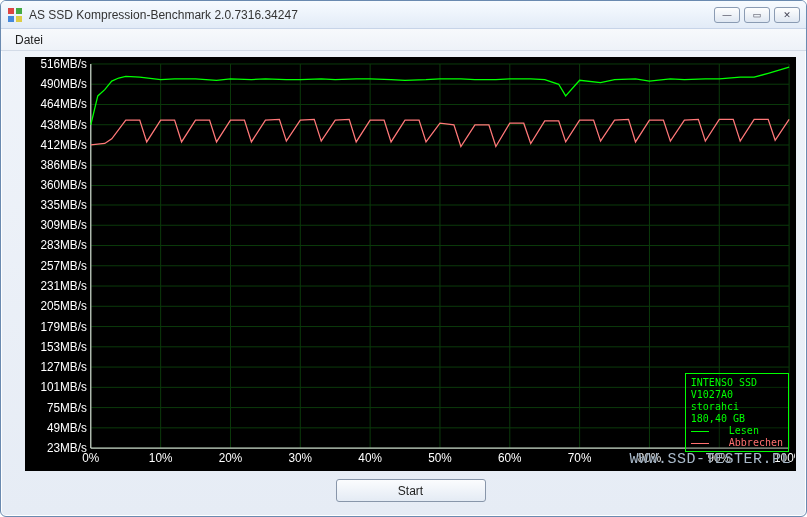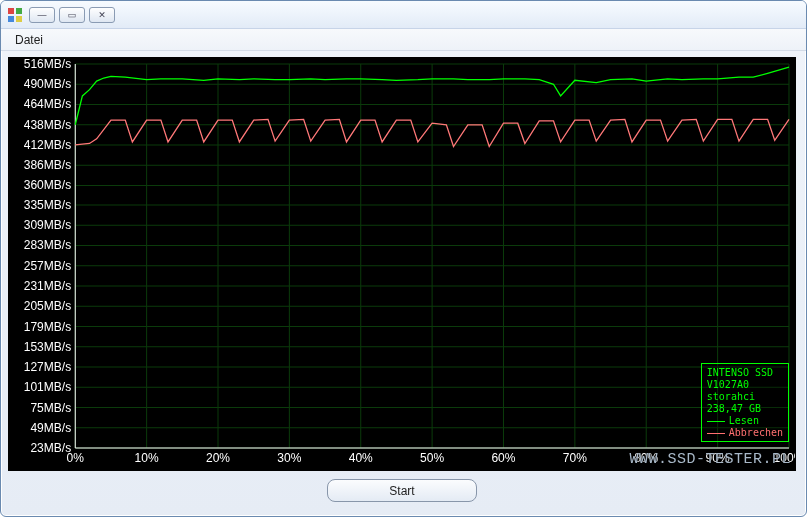--- a/index.html
+++ b/index.html
@@ -7,34 +7,34 @@
   .window { width: 807px; height: 517px; background: linear-gradient(#f0f4fa, #e6ecf5); border: 1px solid #6a8ab0; border-radius: 6px; box-shadow: 0 0 0 1px #fff inset; position: relative; overflow: hidden; }
   .titlebar { height: 28px; display: flex; align-items: center; padding: 0 6px; background: linear-gradient(#f7fbff, #e2ebf7); border-bottom: 1px solid #c7d4e8; }
   .app-icon { width: 16px; height: 16px; margin-right: 6px; }
   .title-text { flex: 1; font-size: 12px; color: #333; }
   .win-btns { display: flex; gap: 4px; }
   .win-btn { width: 26px; height: 16px; border: 1px solid #8a9bb3; border-radius: 3px; background: linear-gradient(#fefefe, #dfe7f2); display: flex; align-items: center; justify-content: center; font-size: 9px; color: #445; cursor: default; }
 
   .menubar { height: 22px; padding: 0 8px; display: flex; align-items: center; background: linear-gradient(#f7f9fc, #eef2f8); border-bottom: 1px solid #d3dbe7; }
   .menu-item { padding: 14px 6px; font-size: 12px; color: #222; }
 
-  .content { padding: 6px 10px 10px 7px; }
+  .content { padding: 6px 10px 10px 24px; }
   .chart-wrap { background: #000; border: 1px solid #000; height: 414px; position: relative; overflow: hidden; }
   .chart-svg { width: 100%; height: 100%; display: block; }
 
-  .info-box { position: absolute; bottom: 28px; right: 6px; border: 1px solid #0f0; padding: 3px 5px 2px 5px; font-family: "Consolas", monospace; font-size: 10px; color: #0f0; line-height: 1.2; background: rgba(0,0,0,0.25); }
-  .legend-row { display: flex; align-items: center; gap: 4px; }
+  .info-box { position: absolute; bottom: 18px; right: 6px; border: 1px solid #0f0; padding: 3px 5px 2px 5px; font-family: "Consolas", monospace; font-size: 10px; color: #0f0; line-height: 1.2; background: rgba(0,0,0,0.25); }
+  .legend-row { display: flex; align-items: center; gap: 20px; }
   .legend-swatch { width: 18px; height: 0; border-top: 1px solid currentColor; }
   .lg-green { color: #00ff00; }
   .lg-red { color: #ff7070; }
 
   .watermark { position: absolute; right: 4px; bottom: 2px; font-family: "Courier New", monospace; font-size: 15px; color: #a8b8c8; text-shadow: 0 0 2px #000; letter-spacing: 0.5px; }
 
   .button-row { display: flex; justify-content: center; gap: 8px; padding-top: 8px; }
-  .btn { width: 150px; height: 23px; border: 1px solid #8896aa; border-radius: 8px; background: linear-gradient(#fbfcfe, #e4ebf4); font-size: 12px; display: flex; align-items: center; justify-content: center; }
+  .btn { width: 150px; height: 23px; border: 1px solid #8896aa; border-radius: 3px; background: linear-gradient(#fbfcfe, #e4ebf4); font-size: 12px; display: flex; align-items: center; justify-content: center; }
   .btn.enabled { color: #222; }
   .btn.disabled { color: #9a9a9a; }
 
   .y-tick-label { fill: #fff; font: 12px "Segoe UI", sans-serif; }
   .x-tick-label { fill: #fff; font: 12px "Segoe UI", sans-serif; }
   .grid-line { stroke: #0b3b0b; stroke-width: 1; }
   .axis-line { stroke: #ffffff; stroke-width: 1; }
   .series-read { stroke: #00ff00; stroke-width: 1.3; fill: none; }
   .series-write { stroke: #ff7878; stroke-width: 1.3; fill: none; }
 </style>
@@ -45,20 +45,21 @@
 
   <div class="titlebar">
     <span class="app-icon">
       <svg viewBox="0 0 16 16">
           <rect x="1" y="1" width="6" height="6" fill="#d44"></rect>
           <rect x="9" y="1" width="6" height="6" fill="#4a4"></rect>
           <rect x="1" y="9" width="6" height="6" fill="#48d"></rect>
           <rect x="9" y="9" width="6" height="6" fill="#dc4"></rect>
         </svg>
     </span>
+    <span class="title-text">AS SSD Kompression-Benchmark 2.0.7316.34247</span>
     <div class="win-btns">
       <div class="win-btn">—</div>
       <div class="win-btn">▭</div>
       <div class="win-btn">✕</div>
     </div>
   </div>
 
   <div class="menubar">
     <span class="menu-item">Datei</span>
   </div>
@@ -131,21 +132,21 @@
           <text x="777" y="406" text-anchor="middle" class="x-tick-label">100%</text>
           <line x1="66" x2="66" y1="6" y2="392" class="axis-line"></line>
           <line x1="66" x2="777" y1="392" y2="392" class="axis-line"></line>
           <path d="M66.0 67.1 L73.1 38.1 L80.2 31.8 L87.3 23.2 L94.4 20.1 L101.6 18.5 L115.8 19.3 L137.1 21.7 L151.3 20.9 L172.6 20.9 L194.0 22.4 L208.2 20.9 L229.5 21.7 L243.8 20.9 L265.1 21.7 L279.3 21.7 L300.6 20.9 L314.9 21.7 L336.2 20.9 L350.4 20.9 L371.7 21.7 L385.9 22.4 L407.3 21.7 L421.5 20.9 L442.8 20.9 L457.1 21.7 L478.4 21.7 L492.6 20.9 L513.9 20.9 L528.2 21.7 L542.4 26.4 L549.5 38.1 L563.7 22.4 L585.0 24.8 L599.3 21.7 L620.6 20.9 L634.8 23.2 L656.1 20.9 L670.4 21.7 L691.7 20.9 L705.9 20.9 L727.2 19.3 L741.4 19.3 L755.7 15.4 L777.0 9.1 " class="series-read"></path>
           <path d="M66.0 87.4 L73.1 86.6 L80.2 85.9 L87.3 81.2 L101.6 62.4 L115.8 62.4 L122.9 84.3 L137.1 62.4 L151.3 62.4 L158.4 84.3 L172.6 62.4 L186.9 62.4 L194.0 84.3 L208.2 62.4 L222.4 62.4 L229.5 84.3 L243.8 62.4 L258.0 61.6 L265.1 83.5 L279.3 62.4 L293.5 61.6 L300.6 83.5 L314.9 62.4 L329.1 61.6 L336.2 84.3 L350.4 62.4 L364.6 62.4 L371.7 84.3 L385.9 62.4 L400.2 62.4 L407.3 84.3 L421.5 65.5 L435.7 67.1 L442.8 89.0 L457.1 67.1 L471.3 67.1 L478.4 89.0 L492.6 65.5 L506.8 65.5 L513.9 85.9 L528.2 63.2 L542.4 63.2 L549.5 84.3 L563.7 62.4 L577.9 62.4 L585.0 83.5 L599.3 62.4 L613.5 61.6 L620.6 84.3 L634.8 62.4 L649.0 62.4 L656.1 83.5 L670.4 62.4 L684.6 61.6 L691.7 83.5 L705.9 61.6 L720.1 61.6 L727.2 83.5 L741.4 61.6 L755.7 61.6 L762.8 82.7 L777.0 61.6 " class="series-write"></path>
         </svg>
       <div class="info-box">
         <div>INTENSO SSD</div>
         <div>V1027A0</div>
         <div>storahci</div>
-        <div>238,47 GB</div>
+        <div>180,40 GB</div>
         <div class="legend-row lg-green">
           <span class="legend-swatch"></span>
           <span>Lesen</span>
         </div>
         <div class="legend-row lg-red">
           <span class="legend-swatch"></span>
           <span>Abbrechen</span>
         </div>
       </div>
       <div class="watermark">WWW.SSD-TESTER.PL</div>

